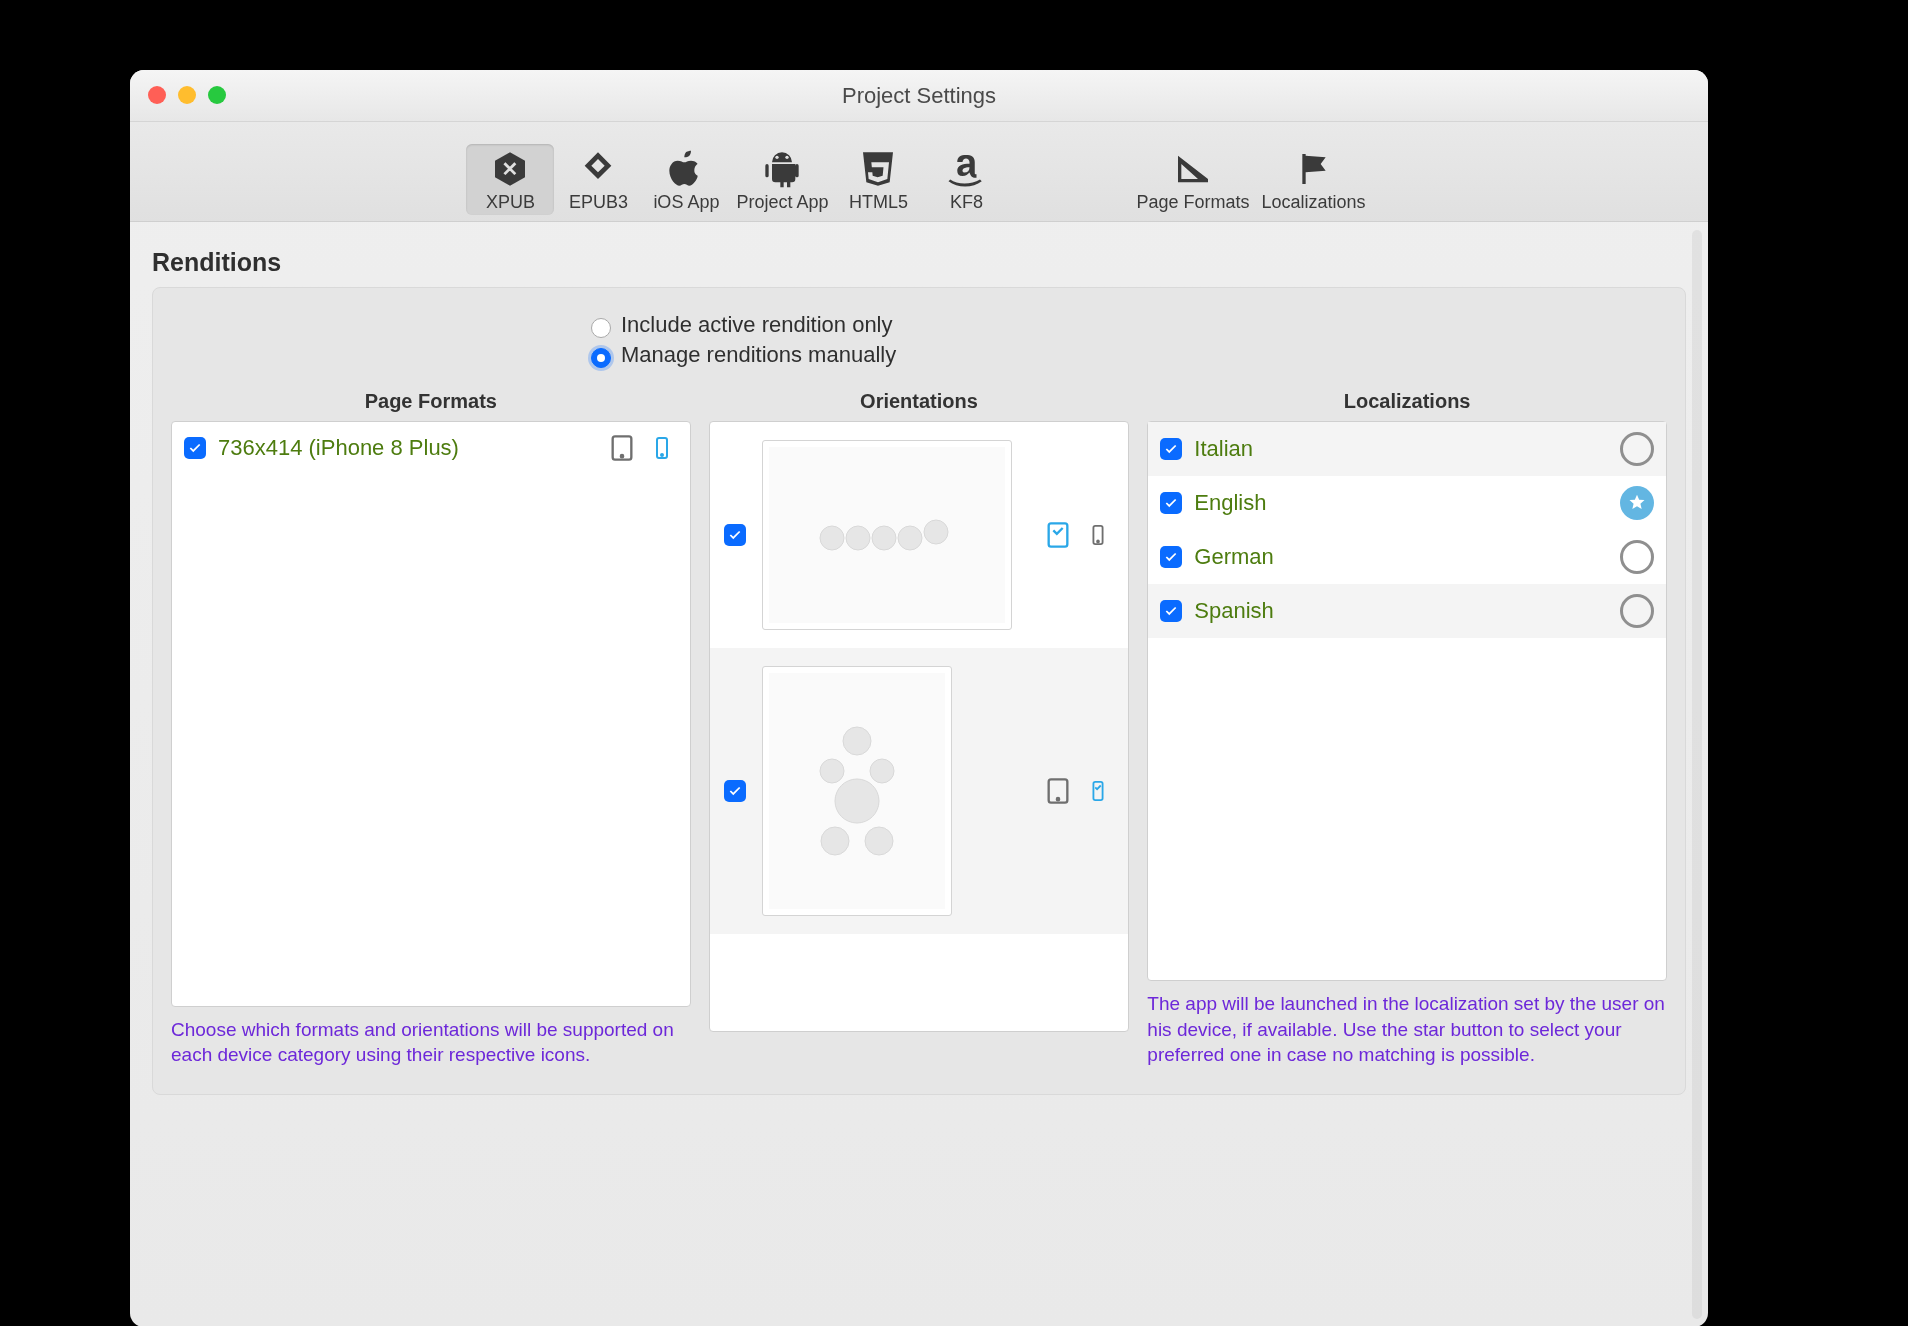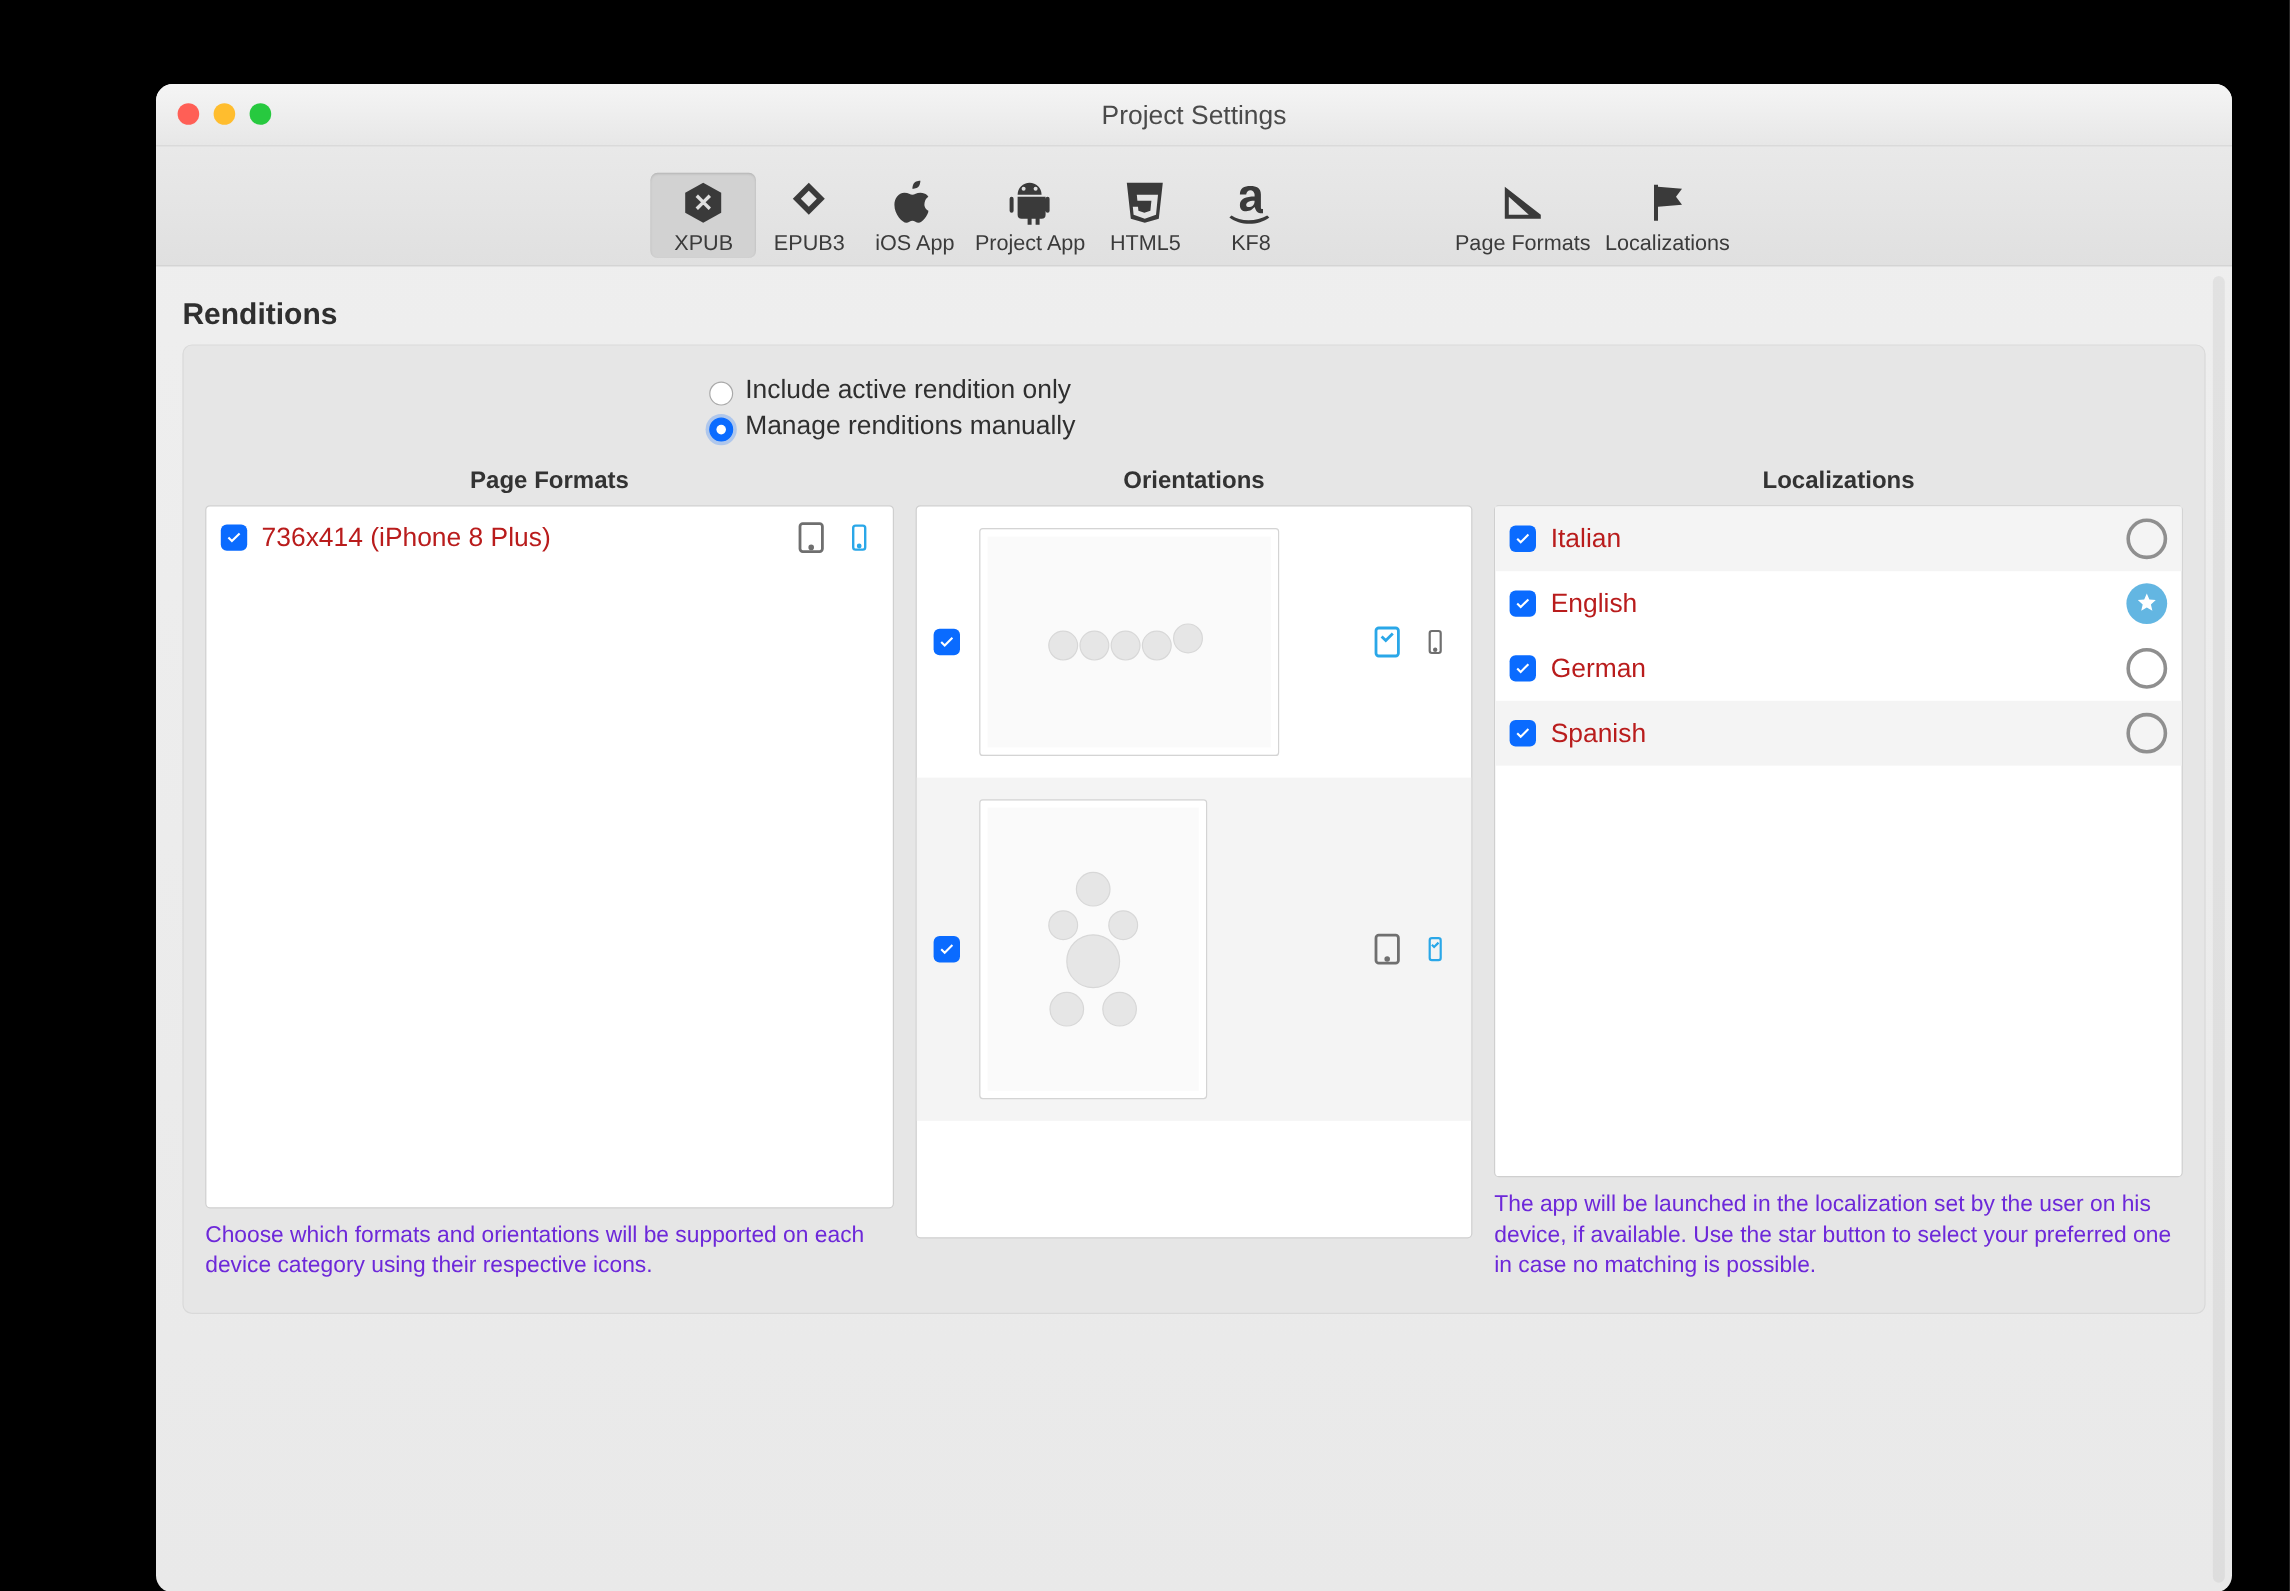--- a/index.html
+++ b/index.html
@@ -1,20 +1,20 @@
 <!DOCTYPE html>
 <html><head>
 <meta charset="utf-8">
 <style>
   * { box-sizing: border-box; margin: 0; padding: 0; }
   html, body { width: 1908px; height: 1326px; background: #000; font-family: -apple-system, "Helvetica Neue", Arial, sans-serif; }
   .window {
     position: absolute;
     left: 130px; top: 70px;
-    width: 1730px; height: 1257px;
+    width: 1578px; height: 1257px;
     background: linear-gradient(#efefef,#e9e9e9);
     border-radius: 14px;
     box-shadow: 0 30px 80px rgba(0,0,0,.5);
     overflow: hidden;
   }
   .titlebar {
     height: 52px;
     background: linear-gradient(#f5f5f5,#e7e7e7);
     border-bottom: 1px solid #d5d5d5;
     position: relative;
@@ -36,21 +36,21 @@
   .section-box { background:#e6e6e6; border:1px solid #d9d9d9; border-radius:8px; padding:20px 18px 26px; }
   .radio-area { margin-left:420px; margin-bottom:22px; }
   .radio-row { display:flex; align-items:flex-end; gap:10px; font-size:22px; color:#2f2f2f; margin:4px 0; }
   .radio { width:20px; height:20px; border-radius:50%; border:1px solid #a9a9a9; background:#fff; display:inline-block; position:relative;}
   .radio.checked { border-color:#0a6bff; background:#0a6bff; box-shadow: 0 0 0 3px rgba(10,107,255,.25);}
   .radio.checked::after{content:"";position:absolute;left:5px;top:5px;width:8px;height:8px;border-radius:50%;background:#fff;}
   .columns { display:flex; gap:18px; }
   .col { flex:1; display:flex; flex-direction:column; }
   .col-header { text-align:center; font-size:20px; font-weight:600; color:#333; margin-bottom:8px;}
   .list-box { border:1px solid #cfcfcf; background:#fff; border-radius:4px; flex:1; min-height:560px;}
-  .list-row { display:flex; align-items:center; padding:10px 12px; gap:12px; font-size:22px; color:#b91c1c;}
+  .list-row { display:flex; align-items:center; padding:10px 12px; gap:12px; font-size:22px; color:#4d7c0f;}
   .list-row.alt { background:#f4f4f4; }
   .chk { width:22px; height:22px; border-radius:5px; background:#0a6bff; display:flex; align-items:center; justify-content:center; flex-shrink:0;}
   .chk svg{width:14px;height:14px;stroke:#fff;stroke-width:3;fill:none;}
   .row-right { margin-left:auto; display:flex; gap:8px; align-items:center;}
   .device-ic { width:32px; height:32px; display:flex; align-items:center; justify-content:center; border-radius:5px;}
   .device-ic.dark svg{stroke:#6f6f6f;}
   .device-ic.lit svg{stroke:#2aa7e8;}
   .orient-box .orow { display:flex; align-items:center; gap:16px; padding:18px 14px;}
   .orient-box .orow.alt{background:#f4f4f4;}
   .thumb { border:1px solid #d4d4d4; background:#fafafa; border-radius:3px; display:flex; align-items:center; justify-content:center; box-shadow:inset 0 0 0 6px #fff;}

